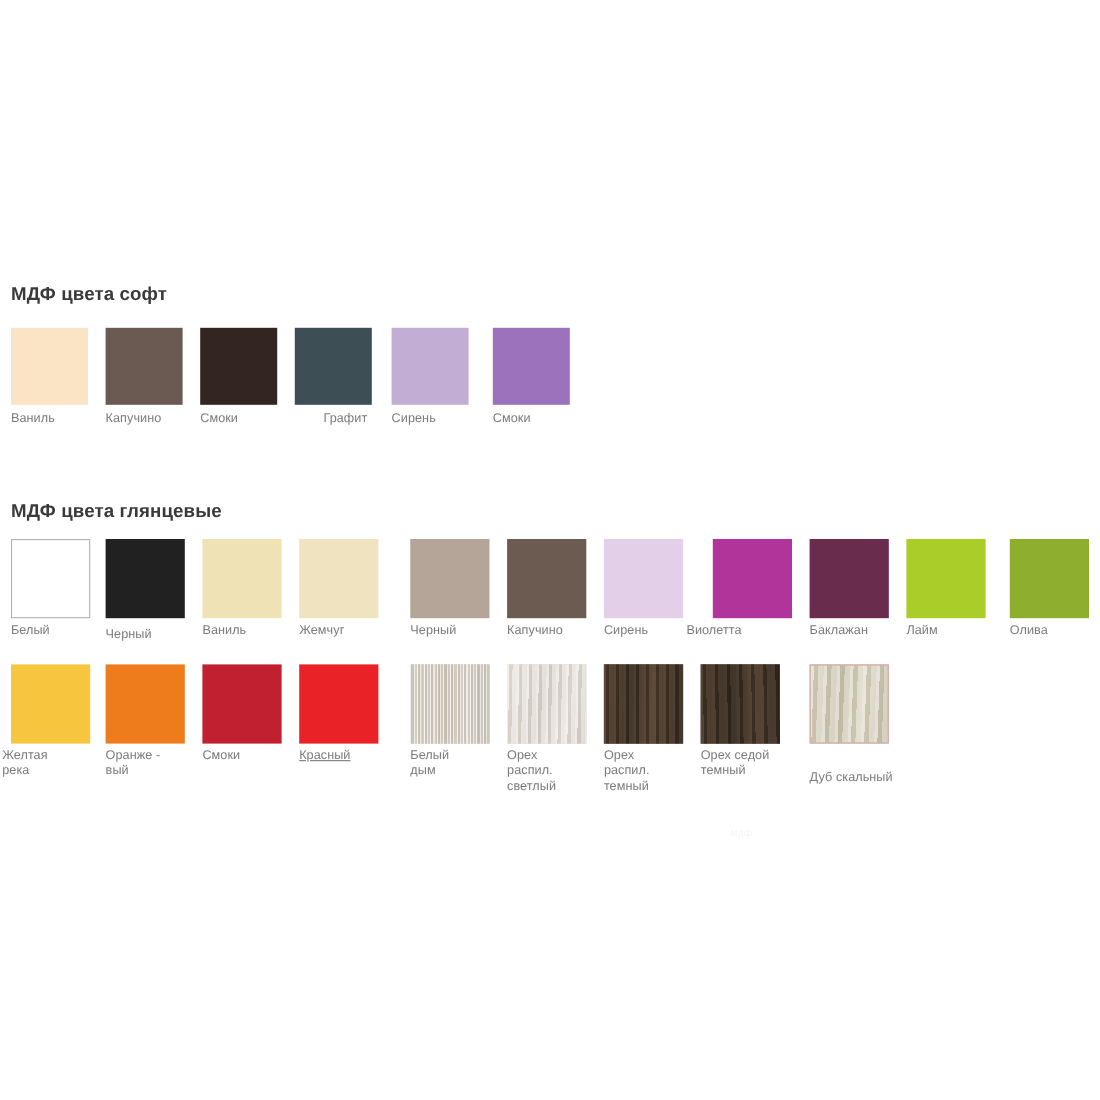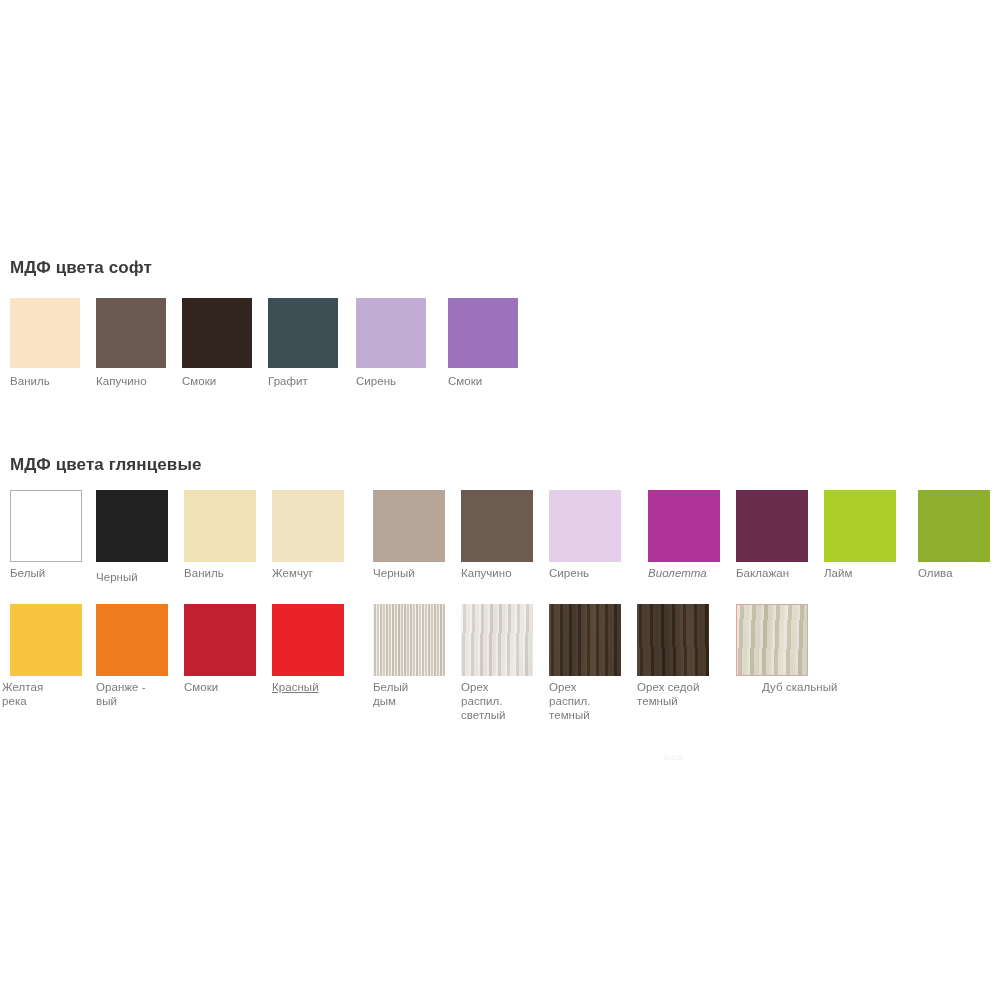--- a/index.html
+++ b/index.html
@@ -141,21 +141,21 @@
       <div class="chip" style="background: rgb(107, 90, 81);"></div>
     </div>
     <div class="label" style="left: 96px; top: 374px; width: 92px;">Капучино</div>
     <div class="swatch" style="left: 182px; top: 298px; width: 70px; height: 70px;">
       <div class="chip" style="background: rgb(51, 38, 33);"></div>
     </div>
     <div class="label" style="left: 182px; top: 374px; width: 92px;">Смоки</div>
     <div class="swatch" style="left: 268px; top: 298px; width: 70px; height: 70px;">
       <div class="chip" style="background: rgb(62, 78, 85);"></div>
     </div>
-    <div class="label" style="left: 268px; top: 374px; width: 92px;">Графит</div>
+    <div class="label" style="left: 268px; top: 374px; width: 92px; text-align: center;">Графит</div>
     <div class="swatch" style="left: 356px; top: 298px; width: 70px; height: 70px;">
       <div class="chip" style="background: rgb(194, 174, 212);"></div>
     </div>
     <div class="label" style="left: 356px; top: 374px; width: 92px;">Сирень</div>
     <div class="swatch" style="left: 448px; top: 298px; width: 70px; height: 70px;">
       <div class="chip" style="background: rgb(157, 114, 189);"></div>
     </div>
     <div class="label" style="left: 448px; top: 374px; width: 92px;">Смоки</div>
     <div class="swatch" style="left: 10px; top: 490px; width: 72px; height: 72px;">
       <div class="chip" style="background: rgb(255, 255, 255); border: 1px solid rgb(176, 176, 176);"></div>
@@ -181,21 +181,21 @@
       <div class="chip" style="background: rgb(108, 91, 80);"></div>
     </div>
     <div class="label" style="left: 461px; top: 566px; width: 94px;">Капучино</div>
     <div class="swatch" style="left: 549px; top: 490px; width: 72px; height: 72px;">
       <div class="chip" style="background: rgb(227, 207, 232);"></div>
     </div>
     <div class="label" style="left: 549px; top: 566px; width: 94px;">Сирень</div>
     <div class="swatch" style="left: 648px; top: 490px; width: 72px; height: 72px;">
       <div class="chip" style="background: rgb(176, 52, 154);"></div>
     </div>
-    <div class="label" style="left: 648px; top: 566px; width: 94px; font-style: italic;">Виолетта</div>
+    <div class="label" style="left: 624px; top: 566px; width: 94px;">Виолетта</div>
     <div class="swatch" style="left: 736px; top: 490px; width: 72px; height: 72px;">
       <div class="chip" style="background: rgb(106, 44, 77);"></div>
     </div>
     <div class="label" style="left: 736px; top: 566px; width: 94px;">Баклажан</div>
     <div class="swatch" style="left: 824px; top: 490px; width: 72px; height: 72px;">
       <div class="chip" style="background: rgb(170, 205, 39);"></div>
     </div>
     <div class="label" style="left: 824px; top: 566px; width: 94px;">Лайм</div>
     <div class="swatch" style="left: 918px; top: 490px; width: 72px; height: 72px;">
       <div class="chip" style="background: rgb(142, 174, 45);"></div>
@@ -237,16 +237,16 @@
 распил.
 темный</div>
     <div class="swatch" style="left: 637px; top: 604px; width: 72px; height: 72px;">
       <div class="chip grain-dark-b"></div>
     </div>
     <div class="label" style="left: 637px; top: 680px; width: 94px;">Орех седой
 темный</div>
     <div class="swatch" style="left: 736px; top: 604px; width: 72px; height: 72px;">
       <div class="chip grain-oak" style="border: 1px solid rgb(214, 170, 164);"></div>
     </div>
-    <div class="label" style="left: 736px; top: 680px; width: 94px; margin-left: 26px;">Дуб скальный</div>
+    <div class="label" style="left: 736px; top: 700px; width: 94px;">Дуб скальный</div>
   </div>
 
 <div class="faint-mark">мдф</div>
 
 </body></html>

